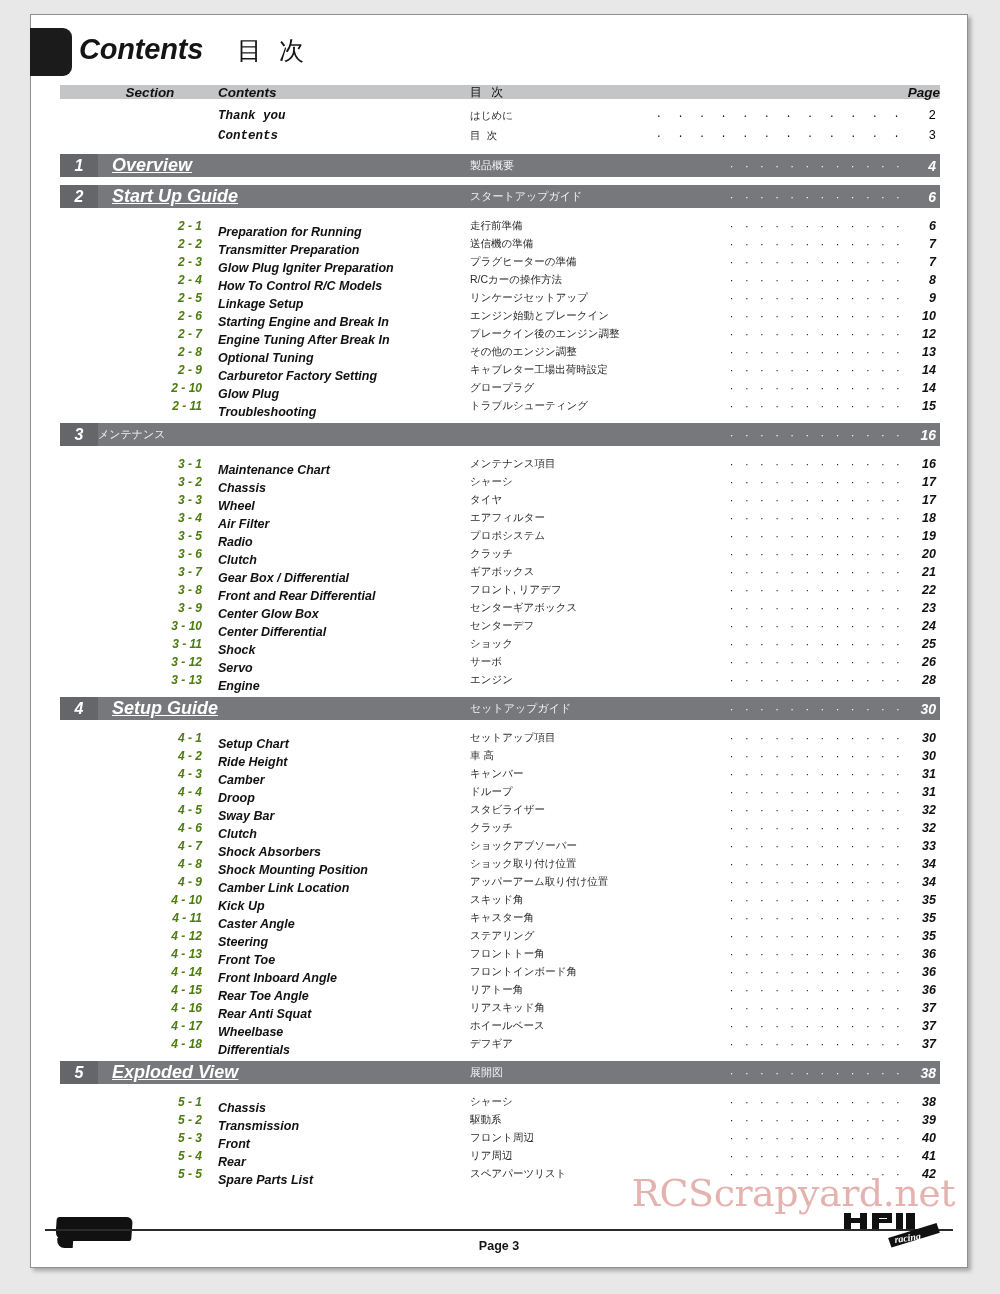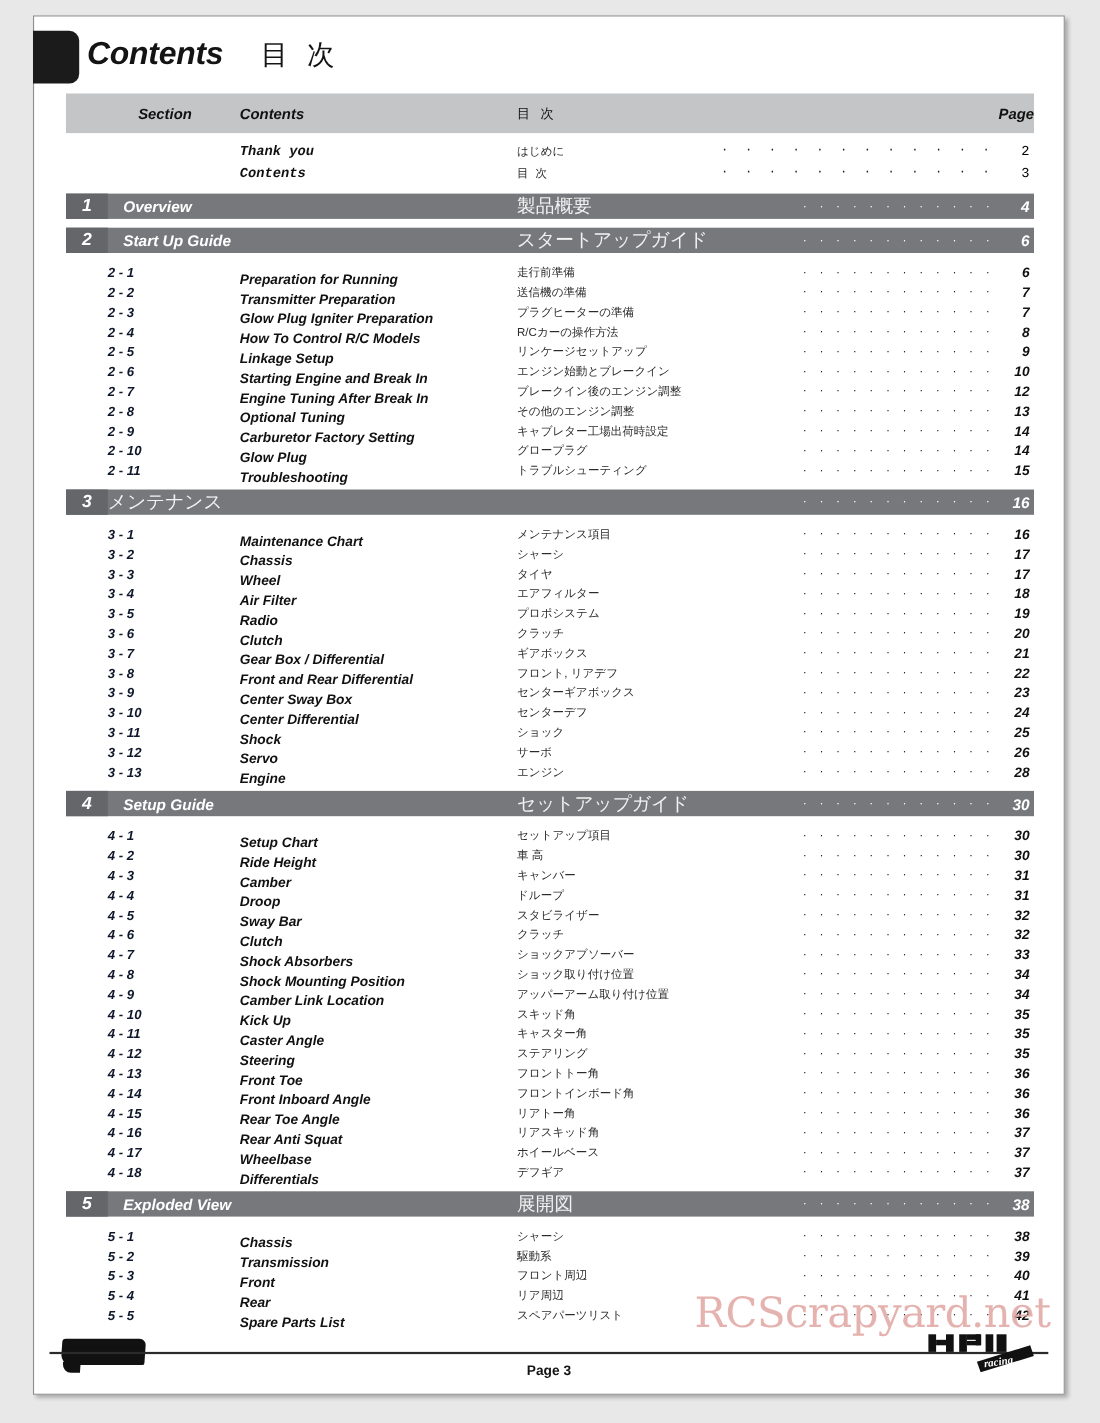--- a/index.html
+++ b/index.html
@@ -93,21 +93,21 @@
   
   .c-num     { width: 38px;  flex: 0 0 38px; text-align: center; }
   .c-sec     { width: 104px; flex: 0 0 104px; text-align: center; }
   .c-title   { width: 268px; flex: 0 0 268px; padding-left: 16px; box-sizing: border-box; }
   .c-jp      { width: 230px; flex: 0 0 230px; }
   .c-dots    { flex: 1 1 auto; position: relative; height: 100%; }
   .c-page    { width: 34px;  flex: 0 0 34px; text-align: right; padding-right: 4px; box-sizing: border-box; }
 
   
   #header-row {
-    height: 36px;
+    height: 14px;
     background: #c3c5c7;
     font-style: italic;
     font-weight: bold;
     font-size: 13.5px;
     color: #111;
     margin-bottom: 7px;
   }
   #header-row .c-jp {
     font-style: normal;
     font-weight: normal;
@@ -143,22 +143,22 @@
 
   
   .row.item {
     height: 18px;
     font-size: 12.5px;
   }
   .row.item .c-sec {
     font-style: italic;
     font-weight: bold;
     font-size: 12px;
-    color: #0f172a;
-    text-align: left;
+    color: #4d7c0f;
+    text-align: right;
   }
   .row.item .c-title {
     font-style: italic;
     font-weight: bold;
     color: #111;
     margin-top: 12px;
   }
   .row.item .c-jp {
     font-size: 10.5px;
     color: #2b2b2b;
@@ -185,28 +185,29 @@
     height: 23px;
     line-height: 23px;
     font-style: italic;
     font-weight: bold;
     font-size: 16px;
     color: #ffffff;
   }
   .row.section .c-title {
     font-style: italic;
     font-weight: bold;
-    font-size: 14px;
+    font-size: 18px;
     color: #ffffff;
     padding-left: 14px;
     width: 372px;
     flex: 0 0 372px;
+    text-decoration: underline;
   }
   .row.section .c-jp {
-    font-size: 17px;
+    font-size: 11px;
     color: #f2f2f2;
     font-style: normal;
     font-weight: normal;
   }
   .row.section .c-page {
     font-style: italic;
     font-weight: bold;
     font-size: 14px;
     color: #ffffff;
   }
@@ -547,21 +548,21 @@
           <div class="c-title">Front and Rear Differential</div>
           <div class="c-jp">フロント, リアデフ</div>
           <div class="c-dots">
             <span class="leader">· · · · · · · · · · · ·</span>
           </div>
           <div class="c-page">22</div>
         </div>
         <div class="row item">
           <div class="c-num"></div>
           <div class="c-sec">3 - 9</div>
-          <div class="c-title">Center Sway Box</div>
+          <div class="c-title">Center Glow Box</div>
           <div class="c-jp">センターギアボックス</div>
           <div class="c-dots">
             <span class="leader">· · · · · · · · · · · ·</span>
           </div>
           <div class="c-page">23</div>
         </div>
         <div class="row item">
           <div class="c-num"></div>
           <div class="c-sec">3 - 10</div>
           <div class="c-title">Center Differential</div>

